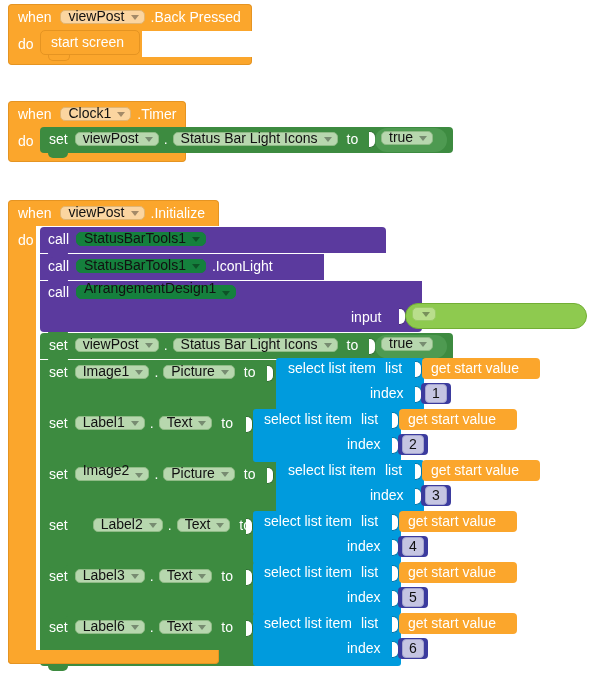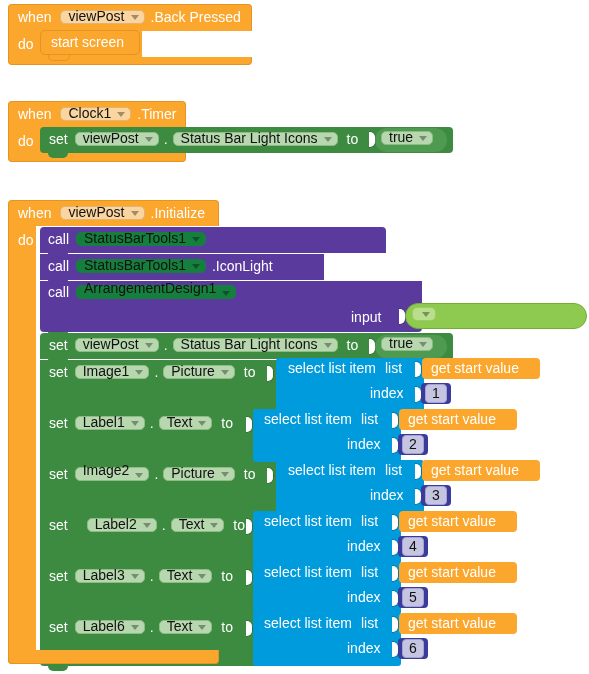--- a/index.html
+++ b/index.html
@@ -313,21 +313,21 @@
     <div class="plug" style="left:415px;top:488px;width:6px;height:15px;background:#ffffff;border:1px solid #0077AA;border-left:none;"></div>
     <div class="blk numblk" style="left:421px;top:485px;width:30px;height:21px;border-radius:4px;"></div>
     <div class="row" style="left:425px;top:486px;">
       <span class="fld fld-num">3</span>
     </div>
 
     <div class="blk green" style="left:40px;top:513px;width:228px;height:51px;"></div>
     <div class="notch green" style="left:48px;top:512px;"></div>
     <div class="row" style="left:49px;top:518px;">
       <span class="kw">set</span>
-      <span class="fld fld-green" style="margin-left:19px;">
+      <span class="fld fld-green" style="margin-left:25px;">
         <span>Label2</span>
         <span class="caret"></span>
       </span>
       <span class="kw" style="margin:0 5px;">.</span>
       <span class="fld fld-green">
         <span>Text</span>
         <span class="caret"></span>
       </span>
       <span class="kw" style="margin-left:9px;">to</span>
     </div>

